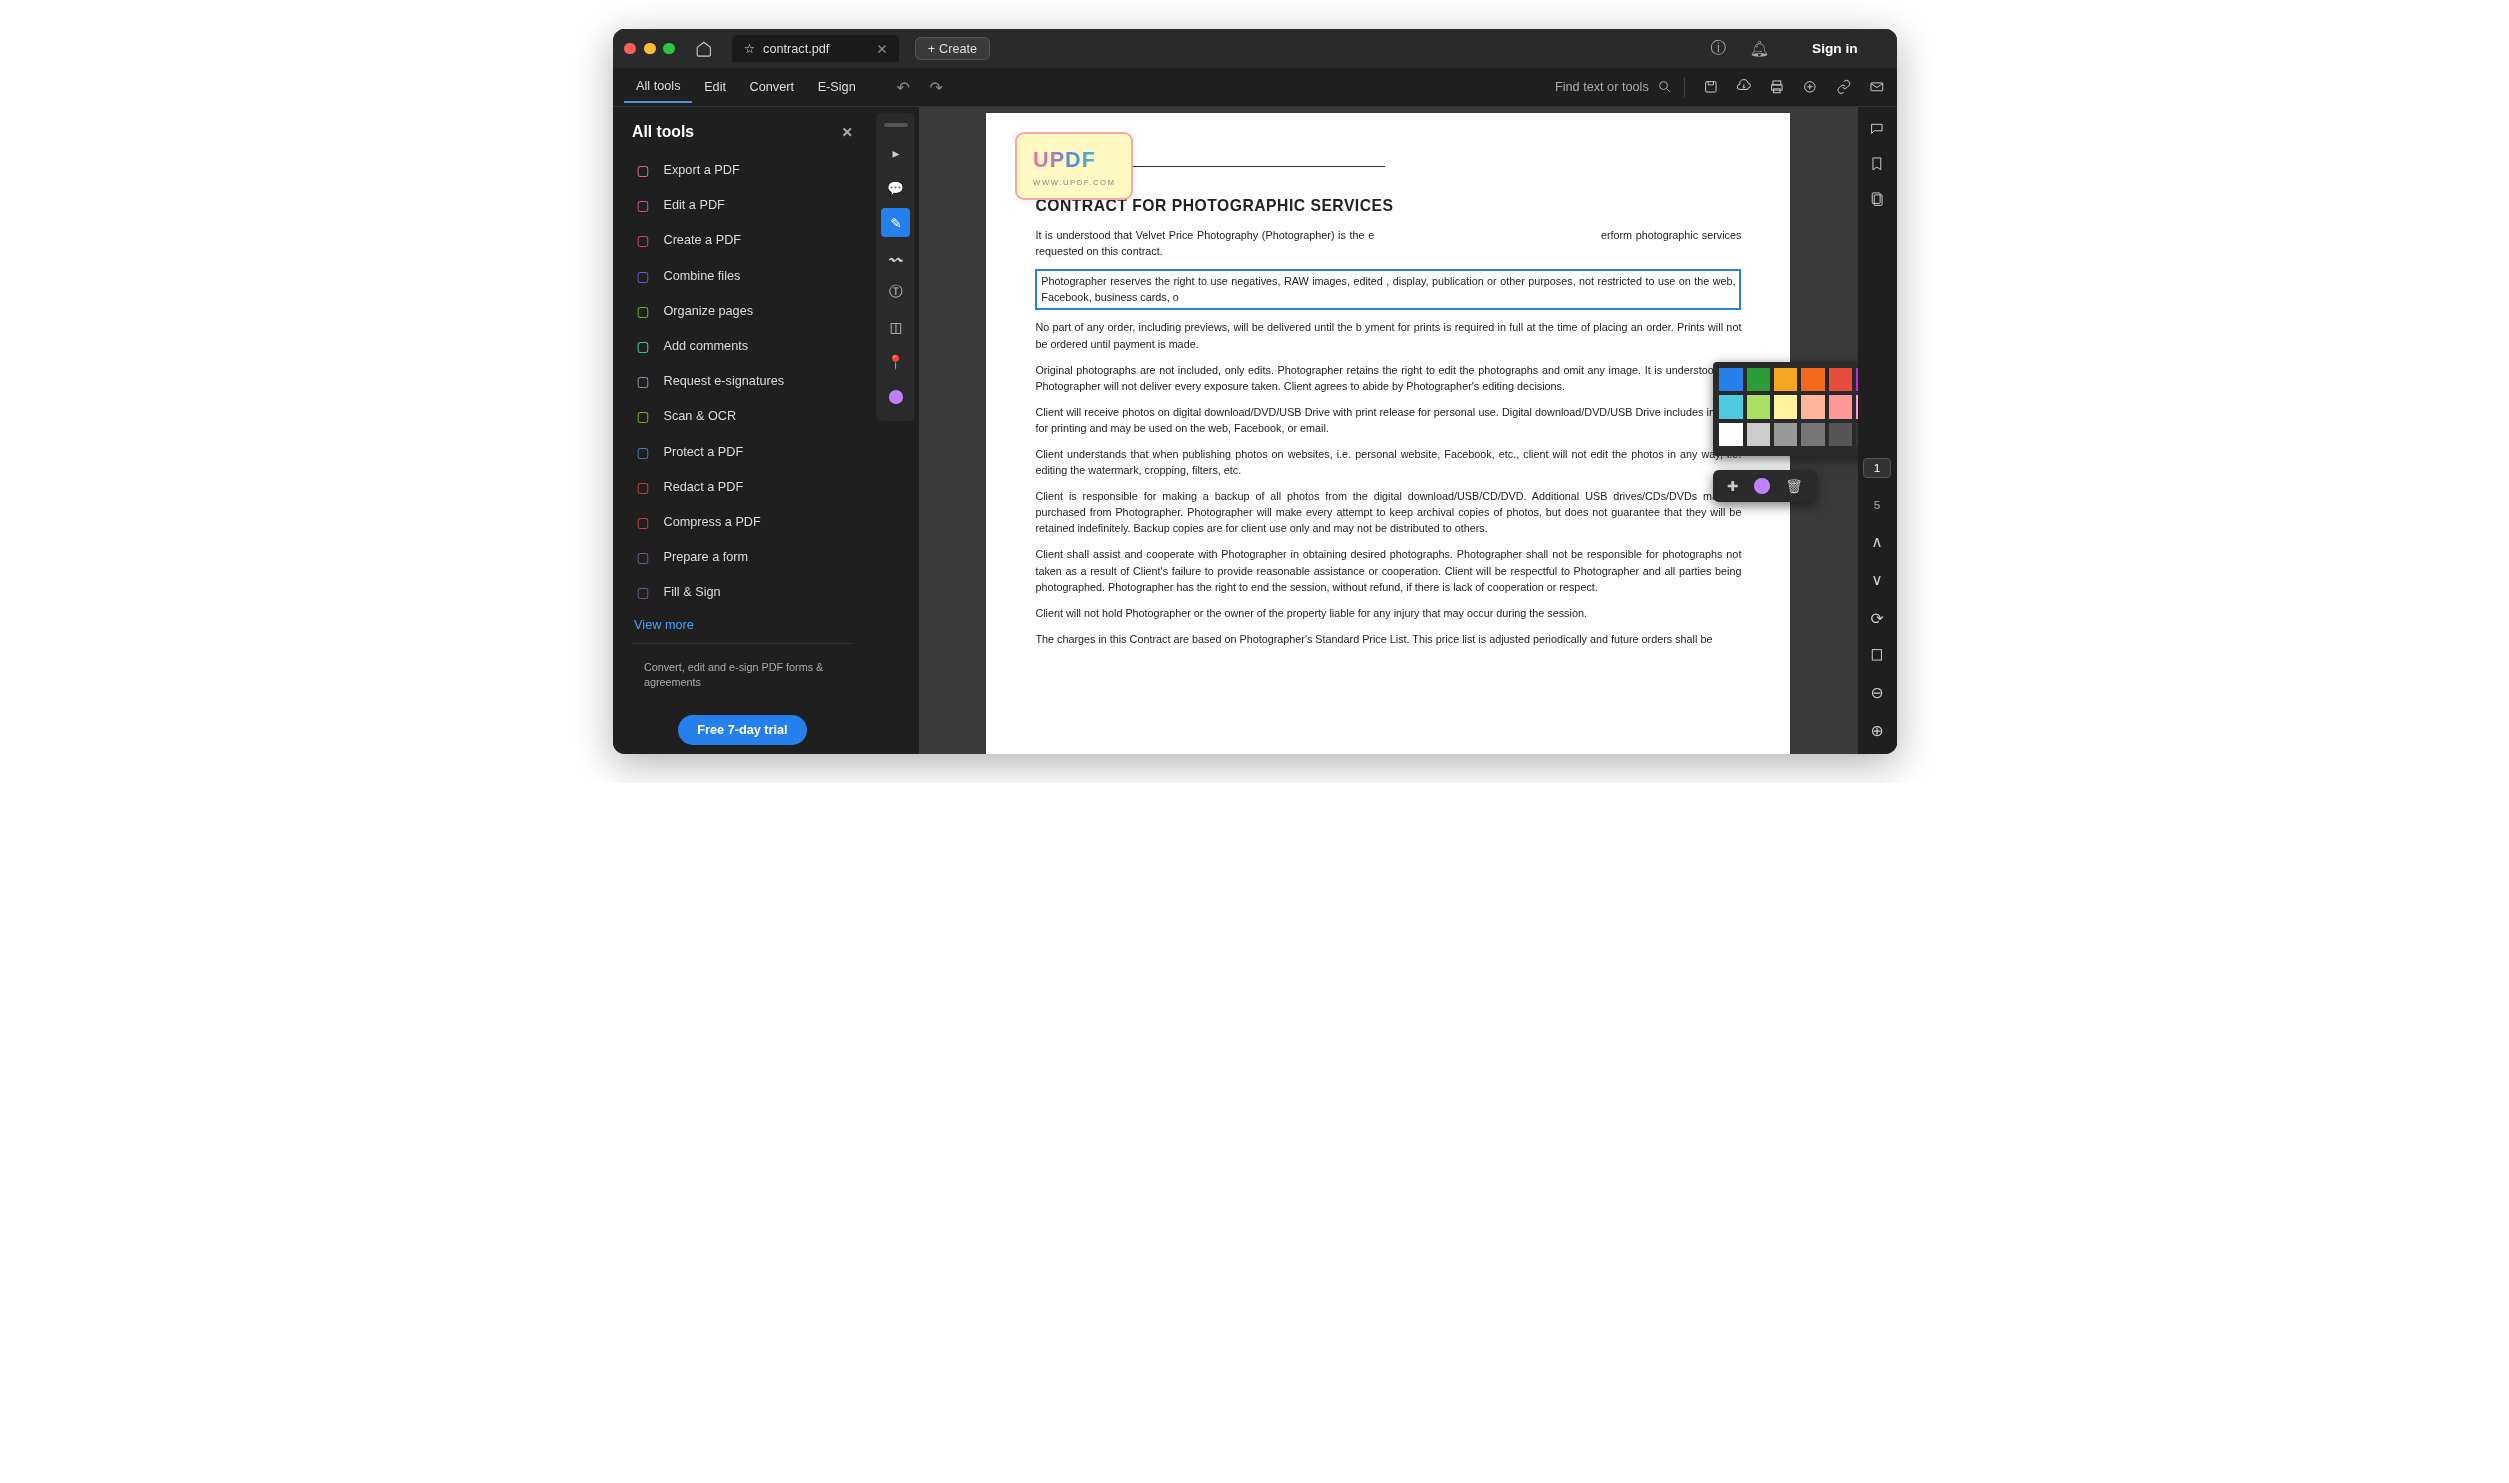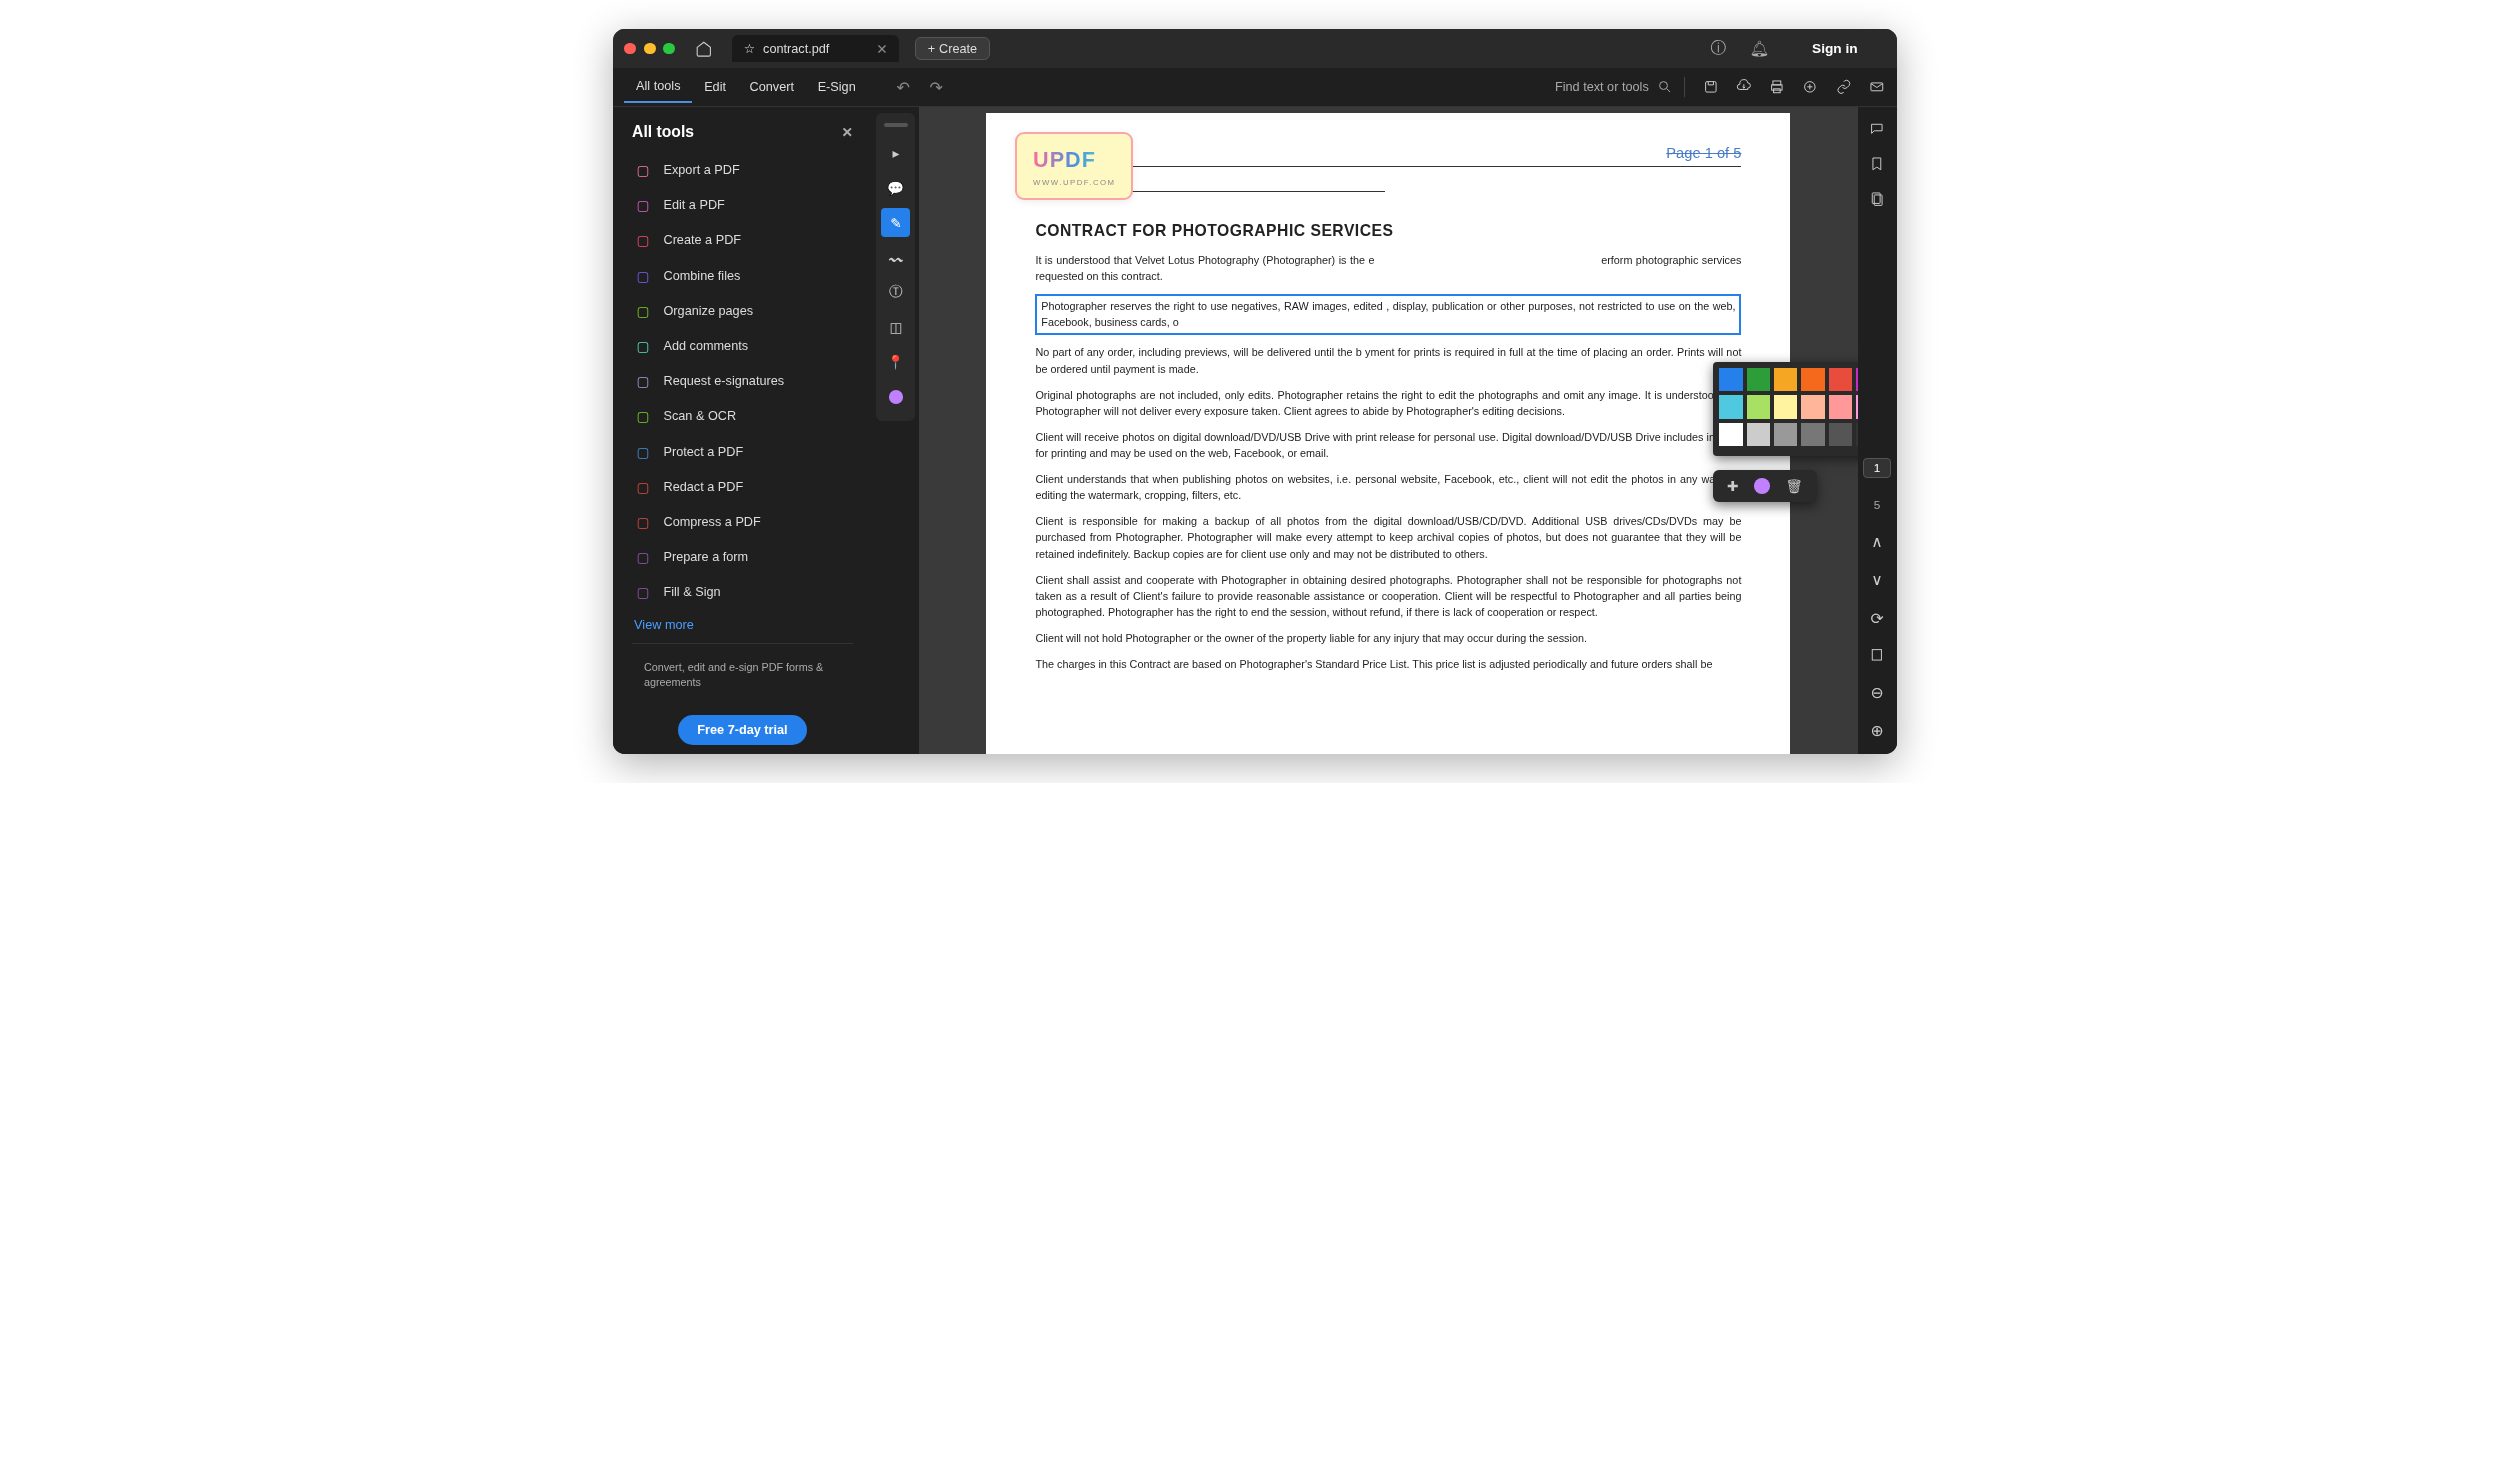--- a/index.html
+++ b/index.html
@@ -215,27 +215,23 @@
           <div class="ts-color"></div>
         </div>
   </div>
 
   <div class="doc-area">
    <div class="page">
     <div class="updf-badge">
      <div class="updf-logo">UPDF</div>
      <div class="updf-url">WWW.UPDF.COM</div>
     </div>
-    <div class="page-hdr">
-     <span></span>
-     <span class="page-num">Page 1 of 5</span>
-    </div>
     <div class="date-line"><b>Date:</b><span></span></div>
     <div class="contract-title">CONTRACT FOR PHOTOGRAPHIC SERVICES</div>
-    <div class="para"><span>It is understood that Velvet Lotus Photography (Photographer) is the e</span><span style="visibility:hidden">xxxxxxxxxxxxxxxxxxxxxxxxxxxxxxxxxxxxxxxxxx</span><span>erform photographic services requested on this contract.</span></div>
+    <div class="para"><span>It is understood that Velvet Price Photography (Photographer) is the e</span><span style="visibility:hidden">xxxxxxxxxxxxxxxxxxxxxxxxxxxxxxxxxxxxxxxxxx</span><span>erform photographic services requested on this contract.</span></div>
     <div class="highlight-box para">Photographer reserves the right to use negatives, RAW images, edited                                                                                   , display, publication or other purposes, not restricted to use on the web, Facebook, business cards, o</div>
     <div class="para">No part of any order, including previews, will be delivered until the b                                         yment for prints is required in full at the time of placing an order. Prints will not be ordered until payment is made.</div>
     <div class="para">Original photographs are not included, only edits. Photographer retains the right to edit the photographs and omit any image. It is understood that Photographer will not deliver every exposure taken. Client agrees to abide by Photographer's editing decisions.</div>
     <div class="para">Client will receive photos on digital download/DVD/USB Drive with print release for personal use. Digital download/DVD/USB Drive includes images for printing and may be used on the web, Facebook, or email.</div>
     <div class="para">Client understands that when publishing photos on websites, i.e. personal website, Facebook, etc., client will not edit the photos in any way, i.e. editing the watermark, cropping, filters, etc.</div>
     <div class="para">Client is responsible for making a backup of all photos from the digital download/USB/CD/DVD. Additional USB drives/CDs/DVDs may be purchased from Photographer. Photographer will make every attempt to keep archival copies of photos, but does not guarantee that they will be retained indefinitely. Backup copies are for client use only and may not be distributed to others.</div>
     <div class="para">Client shall assist and cooperate with Photographer in obtaining desired photographs. Photographer shall not be responsible for photographs not taken as a result of Client's failure to provide reasonable assistance or cooperation. Client will be respectful to Photographer and all parties being photographed. Photographer has the right to end the session, without refund, if there is lack of cooperation or respect.</div>
     <div class="para">Client will not hold Photographer or the owner of the property liable for any injury that may occur during the session.</div>
     <div class="para">The charges in this Contract are based on Photographer's Standard Price List. This price list is adjusted periodically and future orders shall be</div>
    </div>

